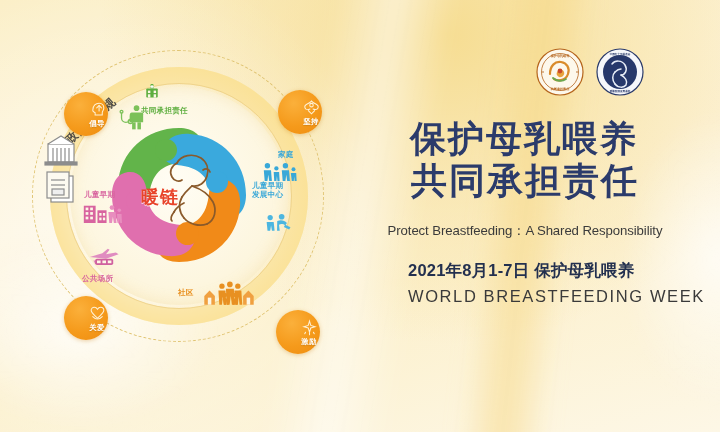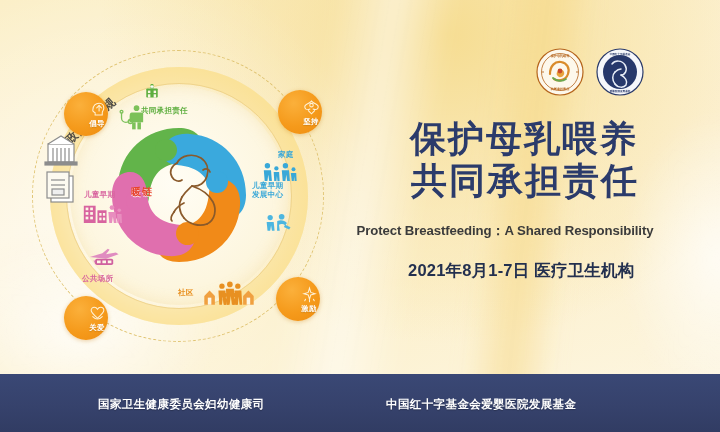--- a/index.html
+++ b/index.html
@@ -67,43 +67,43 @@
   .arm { position:absolute; left:0; top:0; width:162px; height:162px; }
   .arm svg { width:162px; height:162px; display:block; }
 
   .center-dots { position:absolute; left:72px; top:70px; width:162px; height:162px; }
   .dot { position:absolute; border-radius:50%; }
 
   .momfig { position:absolute; left:131px; top:106px; width:86px; height:84px; }
   .momfig svg { width:86px; height:84px; display:block; }
 
   .center-label {
-    position:absolute; left:88px; top:141px; width:56px;
-    text-align:center; font-size:10px; font-weight:700; letter-spacing:1px;
+    position:absolute; left:106px; top:141px; width:56px;
+    text-align:center; font-size:18px; font-weight:700; letter-spacing:1px;
     color:#e8442a; text-shadow:0 1px 0 rgba(255,255,255,.8);
   }
 
   
   .badge {
     position:absolute; width:44px; height:44px; border-radius:50%;
     background:radial-gradient(circle at 36% 30%, #fbb03b 0%, #f59a1b 55%, #ee8c10 100%);
     box-shadow:0 1px 4px rgba(200,130,20,.35);
     display:flex; flex-direction:column; align-items:center; justify-content:center;
     gap:0px;
     padding-left:22px;
   }
   .badge svg { width:19px; height:19px; display:block; opacity:.95; margin-bottom:1px; }
   .badge .blabel {
     font-size:7.4px; color:#fff; font-weight:700; letter-spacing:.3px;
     line-height:1; text-shadow:0 1px 1px rgba(160,100,10,.4);
   }
   .badge.tl { left:38px; top:48px; }
   .badge.tr { left:252px; top:46px;justify-content:center; }
   .badge.bl { left:38px; top:252px;font-family:Liberation Serif, serif; }
-  .badge.br { left:250px; top:233px; }
+  .badge.br { left:250px; top:266px; }
 
   
   .policy-text {
     position:absolute; left:42px; top:90px;
     font-size:11.5px; font-weight:700; color:#4d4a46; letter-spacing:1px;
     transform:rotate(-42deg); transform-origin:left center; white-space:nowrap;
   }
 
   
   .gov-icons { position:absolute; left:14px; top:86px; width:46px; height:82px; }
@@ -126,22 +126,22 @@
   .logo { width:48px; height:48px; border-radius:50%; position:relative; }
   .logo svg { width:48px; height:48px; display:block; }
 
   #headline { position:absolute; left:410px; top:118px; width:290px; }
   .hl-line {
     font-size:36px; font-weight:700; color:#2b3b6b; letter-spacing:2px;
     line-height:1.17; white-space:nowrap;
   }
   .hl-line.l2 { margin-left:1px; }
   #subtitle {
-    position:absolute; left:330px; top:222px; width:350px; text-align:center;
-    font-size:13.2px; color:#3b3b3b; font-weight:700; letter-spacing:-.1px; white-space:nowrap;
+    position:absolute; left:350px; top:222px; width:350px; text-align:center;
+    font-size:13.2px; color:#3b3b3b; font-weight:400; letter-spacing:-.1px; white-space:nowrap;
   }
   #dateline {
     position:absolute; left:408px; top:260px; width:278px;
     font-size:16.5px; font-weight:700; color:#23304f; letter-spacing:.2px; white-space:nowrap;
   }
   #weekline {
     position:absolute; left:408px; top:287px; width:278px;
     font-size:16.5px; font-weight:400; color:#3a3a3a; letter-spacing:1.6px; white-space:nowrap;
   }
 
@@ -468,20 +468,17 @@
       </svg>
     </div>
   </div>
 
   <div id="headline">
     <div class="hl-line l1">保护母乳喂养</div>
     <div class="hl-line l2">共同承担责任</div>
   </div>
 
   <div id="subtitle">Protect Breastfeeding：A Shared Responsibility</div>
-  <div id="dateline">2021年8月1-7日 医疗卫生机构</div>
-
-  <div id="footer">
-    <div class="forg o1">国家卫生健康委员会妇幼健康司</div>
-    <div class="forg o2">中国红十字基金会爱婴医院发展基金</div>
-  </div>
+  <div id="dateline">2021年8月1-7日 保护母乳喂养</div>
+  <div id="weekline">WORLD BREASTFEEDING WEEK</div>
+
 
 </div>
 
 </body></html>

